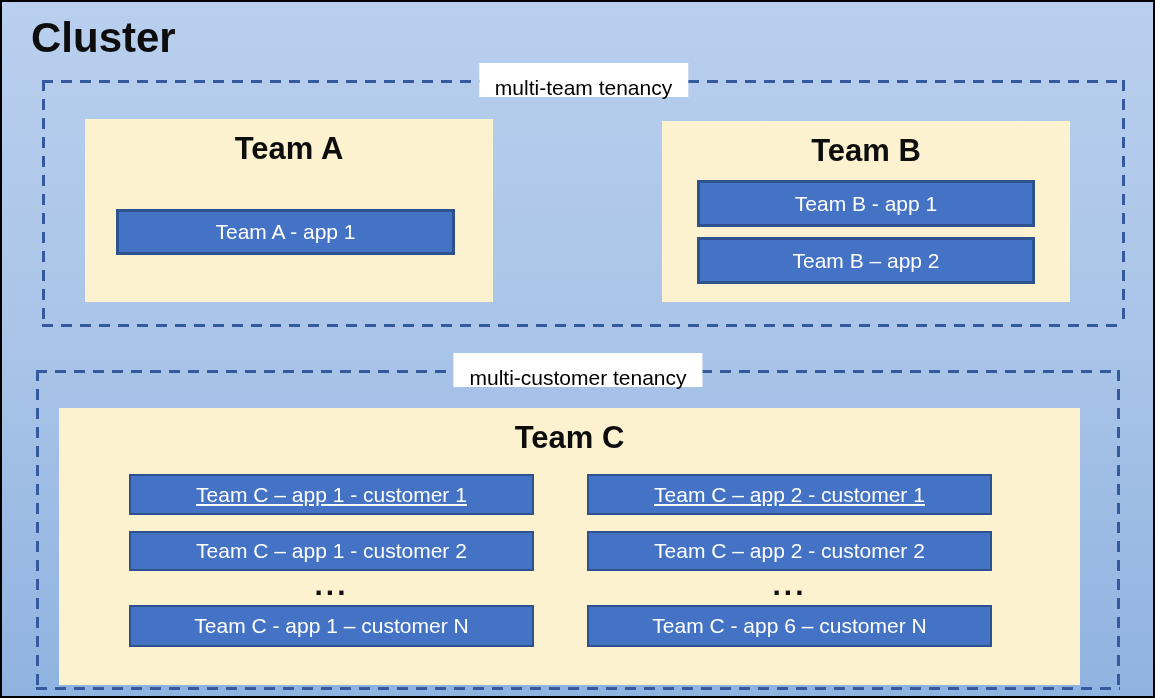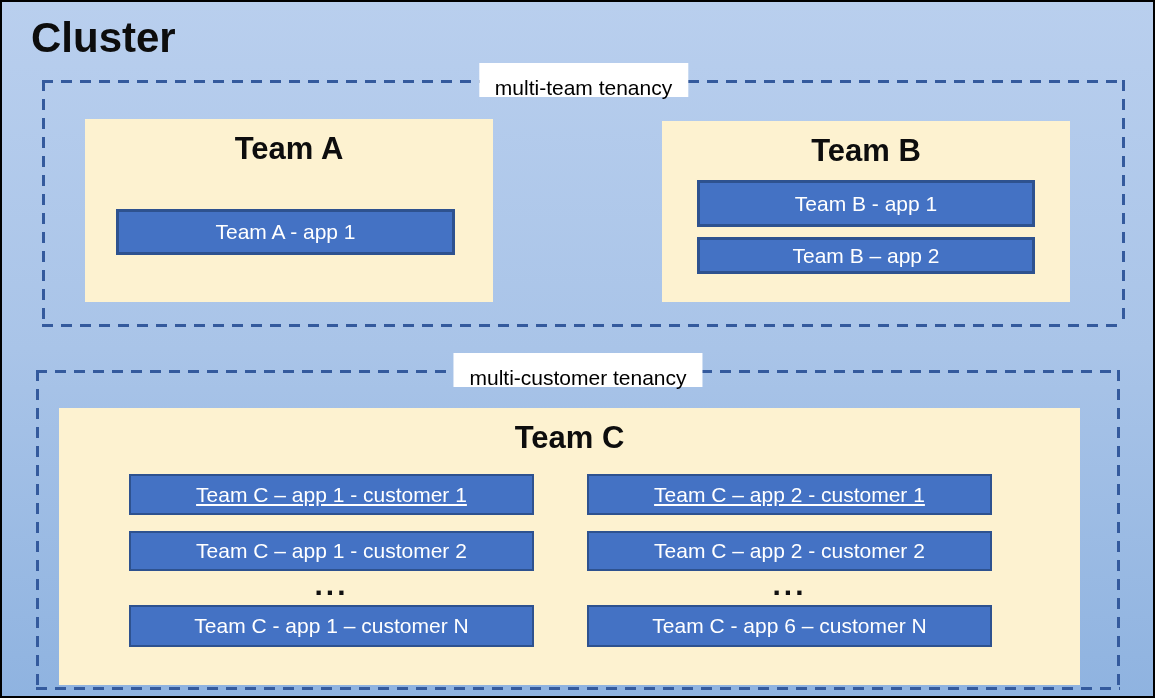--- a/index.html
+++ b/index.html
@@ -64,21 +64,21 @@
     color: #ffffff;
     display: flex; align-items: center; justify-content: center;
     font-size: 21px; white-space: nowrap;
   }
   .app-thick { border: 3px solid #2e528f; }
   .app-thin  { border: 2px solid #2e528f; }
 
   
   .app-a1 { left: 31px; top: 90px;  width: 339px; height: 46px; }
   .app-b1 { left: 35px; top: 59px;  width: 338px; height: 47px; }
-  .app-b2 { left: 35px; top: 116px; width: 338px; height: 37px; }
+  .app-b2 { left: 35px; top: 116px; width: 338px; height: 47px; }
 
   
   .c-col { position: absolute; top: 66px; width: 405px; height: 175px; }
   .c-col-1 { left: 70px; }
   .c-col-2 { left: 528px; }
   .c-row1 { left: 0; top: 0;    width: 405px; height: 41px; text-decoration: underline; }
   .c-row2 { left: 0; top: 57px; width: 405px; height: 40px; }
   .c-rowN { left: 0; top: 131px; width: 405px; height: 42px; }
 
   .ellipsis {

